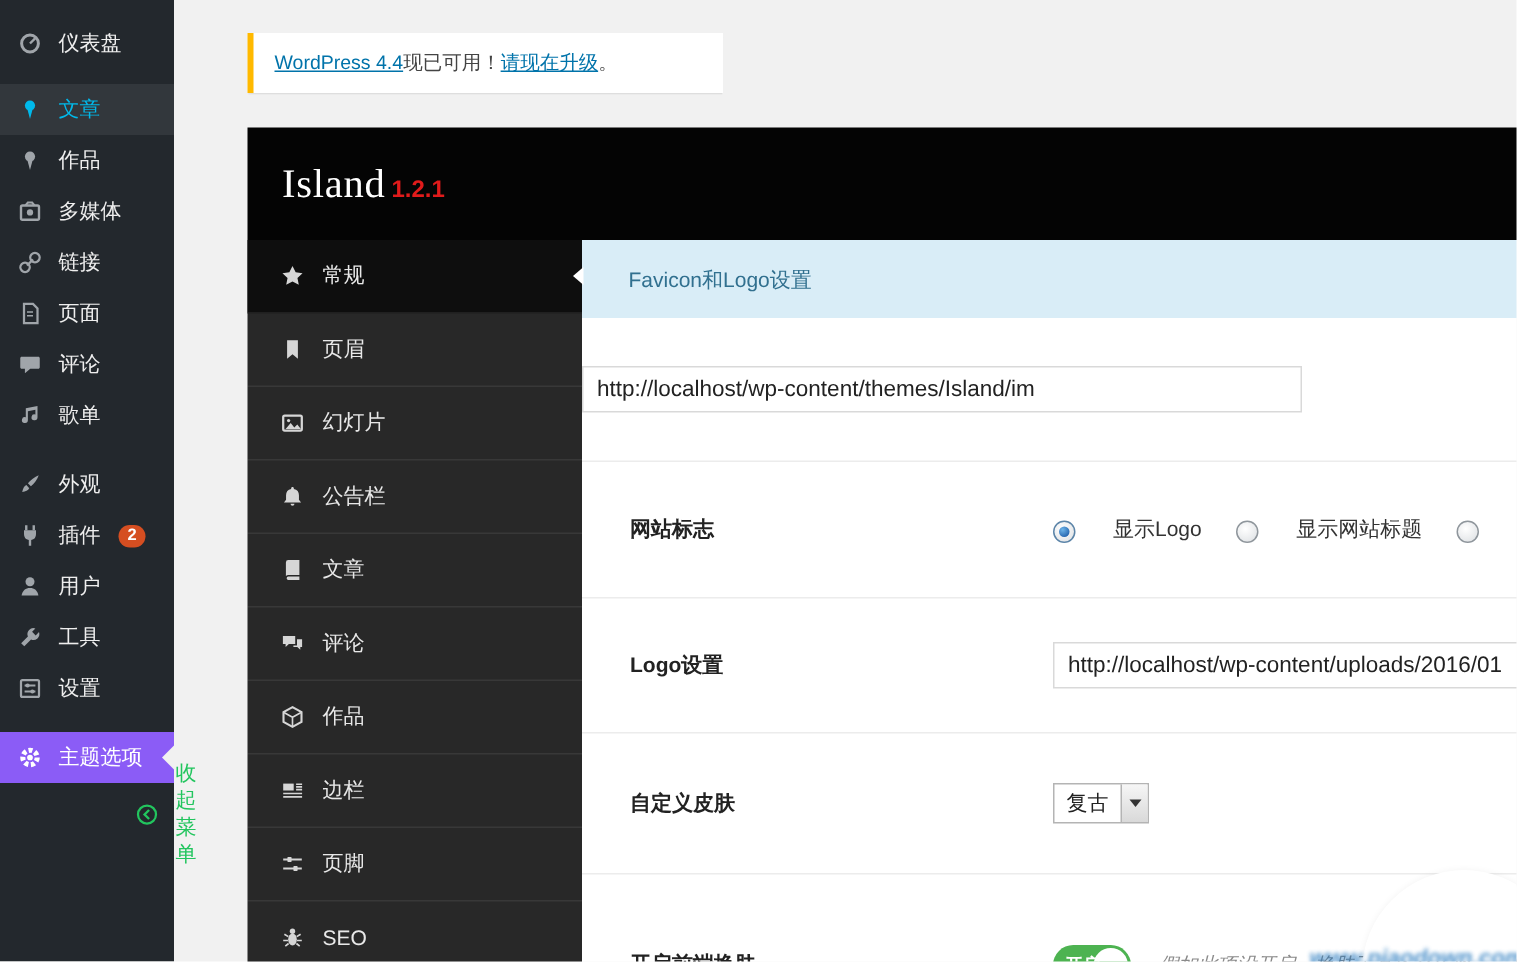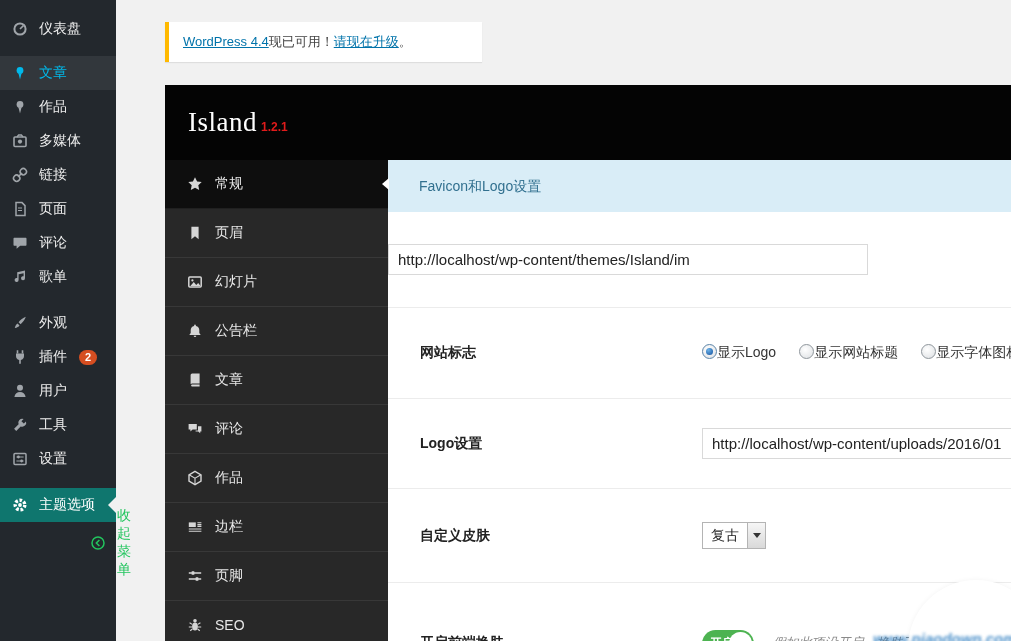--- a/index.html
+++ b/index.html
@@ -12,57 +12,57 @@
   .wp-sidebar { position:absolute; left:0; top:0; width:116px; height:641px; background:#23282d; z-index:20; }
   .wp-item { position:relative; height:34px; display:flex; align-items:center; gap:10px; padding-left:11px;
              color:#eeeeee; font-size:14px; cursor:pointer; }
   .wp-item .ico { width:18px; height:18px; display:flex; align-items:center; justify-content:center; color:#a0a5aa; flex:0 0 18px; }
   .wp-item.first { margin-top:12px; }
   .wp-item.gap10 { margin-top:10px; }
   .wp-item.gap12 { margin-top:12px; }
   .wp-item.gap4  { margin-top:4px; }
   .wp-item.highlight { background:#32373c; }
   .wp-item.highlight, .wp-item.highlight .ico { color:#00b9eb; }
-  .wp-item.current { background:#0f766e; }
+  .wp-item.current { background:#8b5cf6; }
   .wp-item.current, .wp-item.current .ico { color:#fff; }
   .wp-item.current::after { content:""; position:absolute; right:0; top:50%; margin-top:-8px;
       border:8px solid transparent; border-right:8px solid #f1f1f1; border-left:0; }
   .wp-item.muted, .wp-item.muted .ico { color:#22c55e;margin-left:39px; }
   .wp-badge { background:#d54e21; color:#fff; font-size:11px; font-weight:bold; border-radius:9px;
       padding:1px 6px; margin-left:2px; line-height:13px; }
   
   .main { margin-left:145px; position:relative; height:641px; }
   .notice { margin:22px 0 0 20px; width:317px; background:#fff; border-left:4px solid #ffb900;
       box-shadow:0 1px 1px rgba(0,0,0,.08); padding:11px 14px; font-size:13px; color:#444; }
   .notice a { color:#0073aa; text-decoration:underline; cursor:pointer; }
   
   .panel { margin:23px 0 0 20px; width:940px; }
   .panel-head { height:75px; background:#040404; display:flex; align-items:baseline; padding:0 0 0 23px; }
   .brand { font-family:"Liberation Serif","DejaVu Serif",serif; color:#fff; font-size:27px; line-height:75px; letter-spacing:.5px; }
-  .version { color:#e01b1b; font-size:12px; font-weight:bold; margin-left:4px; }
+  .version { color:#e01b1b; font-size:16px; font-weight:bold; margin-left:4px; }
   .panel-body { display:flex; min-height:481px; }
   .tabs { width:223px; background:#282828; flex:0 0 223px; }
   .tab { position:relative; height:49px; display:flex; align-items:center; gap:12px; padding-left:22px;
       color:#e8e8e8; font-size:14px; border-bottom:1px solid rgba(255,255,255,.08); cursor:pointer; }
   .tab .ico { width:16px; height:16px; display:flex; align-items:center; justify-content:center; color:#d6d6d6; flex:0 0 16px; }
   .tab.active { background:#0e0e0e; }
   .tab.active::after { content:""; position:absolute; right:-1px; top:50%; margin-top:-6px;
       border:6px solid transparent; border-right:7px solid #fff; border-left:0; }
   .settings { flex:1; background:#fff; min-width:0; }
   .sec-head { height:52px; line-height:52px; background:#d9edf7; color:#31708f; font-size:14px; padding-left:31px; }
   .row { display:flex; align-items:center; border-bottom:1px solid #ececec; }
   .row:last-child { border-bottom:none; }
   .row-label { flex:0 0 314px; padding-left:32px; font-weight:bold; font-size:14px; color:#222; }
   .row-field { flex:1; white-space:nowrap; }
   .r1 { height:96px; } .r2 { height:91px; } .r3 { height:90px; } .r4 { height:94px; } .r5 { height:120px; border-bottom:none; }
   .txt-input { width:480px; height:31px; border:1px solid #d9d9d9; padding:0 9px; font-size:15px; color:#222;
       font-family:inherit; background:#fff; }
   
   .radio-group { display:flex; align-items:center; gap:9px; }
-  .radio-opt { display:flex; align-items:flex-start; gap:0; margin-right:14px; font-size:14px; color:#333; cursor:pointer; }
+  .radio-opt { display:flex; align-items:flex-end; gap:25px; margin-right:14px; font-size:14px; color:#333; cursor:pointer; }
   .radio { width:15px; height:15px; border-radius:50%; border:1px solid #8f969c;
       background:radial-gradient(circle at 40% 35%, #ffffff, #dcdfe2); position:relative; }
   .radio.checked { border-color:#5b84a8; }
   .radio.checked::after { content:""; position:absolute; left:3px; top:3px; width:7px; height:7px;
       border-radius:50%; background:radial-gradient(circle at 35% 30%, #6db3e8, #114f9e); }
   
   .select { display:inline-flex; height:27px; border:1px solid #b4b4b4; background:#fff; align-items:stretch; cursor:pointer; }
   .select-value { padding:0 8px; font-size:14px; line-height:25px; color:#222; min-width:34px; }
   .select-btn { width:18px; background:linear-gradient(#f6f6f6,#d9d9d9); border-left:1px solid #b4b4b4;
       display:flex; align-items:center; justify-content:center; }

